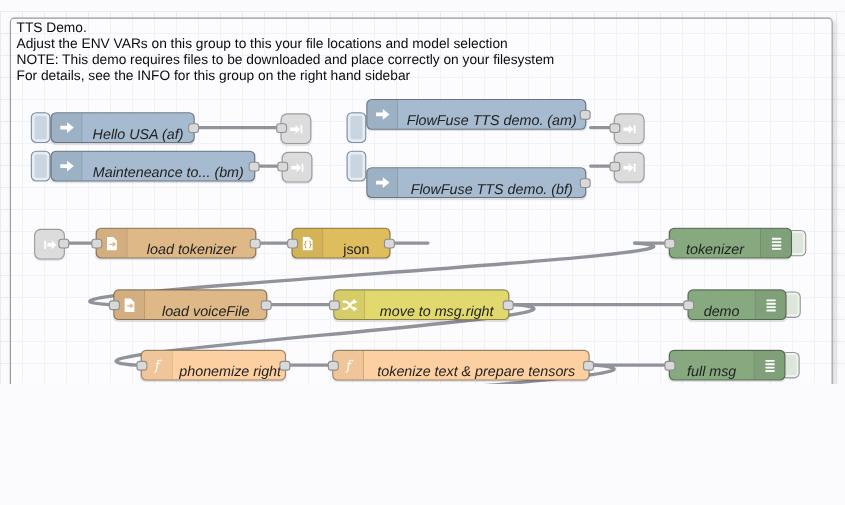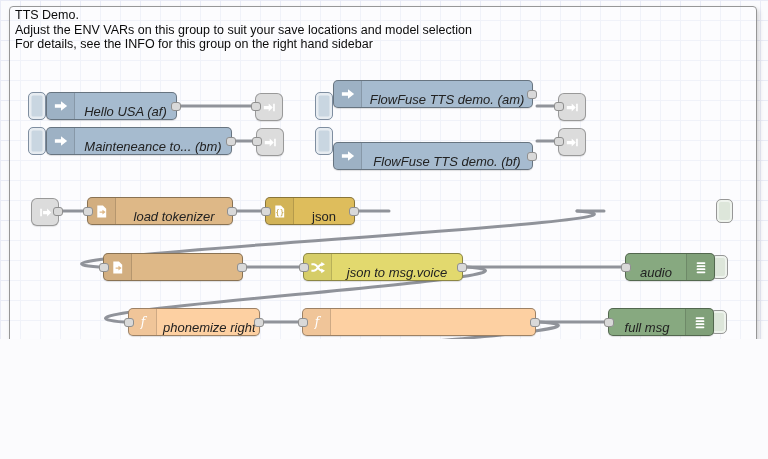--- a/index.html
+++ b/index.html
@@ -4,20 +4,21 @@
 <style>
   html,body{margin:0;padding:0;background:#fbfbfd;}
   .canvas{
     position:relative;width:768px;height:339px;overflow:hidden;
     font-family:"Liberation Sans",sans-serif;
     background-color:#fbfbfd;
     background-image:
       linear-gradient(#e9ebf6 1px,transparent 1px),
       linear-gradient(90deg,#e9ebf6 1px,transparent 1px);
     background-size:20px 20px;
+    margin-top:10px;
   }
   .group{
     position:absolute;left:9px;top:6px;width:746px;height:441px;
     border:1.5px solid #979797;border-radius:4px;
     background:rgba(255,255,255,0.35);
     box-shadow:2px 3px 5px rgba(0,0,0,0.16);
     z-index:0;
   }
   .group-info{position:absolute;left:15px;top:8px;z-index:1;color:#0b0b0b;font-size:12.5px;line-height:14.5px;}
   .wires{position:absolute;left:0;top:0;z-index:1;}
@@ -65,21 +66,22 @@
   .icon-svg{display:block;}
 </style>
 </head>
 <body>
 
 <div class="canvas">
 
   <div class="group"></div>
   <div class="group-info">
     <div>TTS Demo.</div>
-    <div>Adjust the ENV VARs on this group to suit your save locations and model selection</div>
+    <div>Adjust the ENV VARs on this group to this your file locations and model selection</div>
+    <div>NOTE: This demo requires files to be downloaded and place correctly on your filesystem</div>
     <div>For details, see the INFO for this group on the right hand sidebar</div>
   </div>
 
   <svg class="wires" width="768" height="459">
     <path d="M181 106 H251"></path>
     <path d="M236 141 H252"></path>
     <path d="M537 106 H554"></path>
     <path d="M537 141 H554"></path>
     <path d="M61 211 H83"></path>
     <path d="M237 211 H261"></path>
@@ -209,49 +211,62 @@
           <text x="8.3" y="11.5" font-size="8" text-anchor="middle" fill="#b99527" font-family="DejaVu Sans Mono, monospace">{}</text>
         </svg>
       </span>
     <span class="label">json</span>
     <span class="port port-in"></span>
     <span class="port port-out"></span>
   </div>
 
 
   <div class="node-btn btn-debug" style="left:716px;top:199px"></div>
+  <div class="node n-debug" style="left:608px;top:197px;width:112px">
+    <span class="label italic">tokenizer</span>
+    <span class="icon-region icon-right">
+        <svg class="icon-svg" width="14" height="14" viewBox="0 0 16 16">
+          <rect x="3" y="2.5" width="10" height="2" rx="1" fill="#fff"></rect>
+          <rect x="3" y="6" width="10" height="2" rx="1" fill="#fff"></rect>
+          <rect x="3" y="9.5" width="10" height="2" rx="1" fill="#fff"></rect>
+          <rect x="3" y="13" width="10" height="2" rx="1" fill="#fff"></rect>
+        </svg>
+      </span>
+    <span class="port port-in"></span>
+  </div>
 
   <div class="node n-file" style="left:103px;top:253px;width:140px">
     <span class="icon-region icon-left">
         <svg class="icon-svg" width="15" height="15" viewBox="0 0 16 16">
           <path d="M3.5 1.5h6L13 5v9.5H3.5z" fill="#fff"></path>
           <path d="M6 8h3V6l3.4 2.6L9 11.2V9.2H6z" fill="#deb887"></path>
         </svg>
       </span>
+    <span class="label italic">load voiceFile</span>
     <span class="port port-in"></span>
     <span class="port port-out"></span>
   </div>
 
   <div class="node n-change" style="left:303px;top:253px;width:160px">
     <span class="icon-region icon-left">
         <svg class="icon-svg" width="15" height="15" viewBox="0 0 16 16">
           <path d="M1.5 4.5h2.5c4.5 0 4.5 7 9 7" stroke="#fff" stroke-width="2" fill="none"></path>
           <path d="M1.5 11.5h2.5c4.5 0 4.5-7 9-7" stroke="#fff" stroke-width="2" fill="none"></path>
           <polygon points="12,2 16,4.5 12,7" fill="#fff"></polygon>
           <polygon points="12,9 16,11.5 12,14" fill="#fff"></polygon>
         </svg>
       </span>
-    <span class="label italic">json to msg.voice</span>
+    <span class="label italic">move to msg.right</span>
     <span class="port port-in"></span>
     <span class="port port-out"></span>
   </div>
 
   <div class="node-btn btn-debug" style="left:711px;top:255px"></div>
   <div class="node n-debug" style="left:625px;top:253px;width:90px">
-    <span class="label italic">audio</span>
+    <span class="label italic">demo</span>
     <span class="icon-region icon-right">
         <svg class="icon-svg" width="14" height="14" viewBox="0 0 16 16">
           <rect x="3" y="2.5" width="10" height="2" rx="1" fill="#fff"></rect>
           <rect x="3" y="6" width="10" height="2" rx="1" fill="#fff"></rect>
           <rect x="3" y="9.5" width="10" height="2" rx="1" fill="#fff"></rect>
           <rect x="3" y="13" width="10" height="2" rx="1" fill="#fff"></rect>
         </svg>
       </span>
     <span class="port port-in"></span>
   </div>
@@ -266,20 +281,21 @@
     <span class="port port-in"></span>
     <span class="port port-out"></span>
   </div>
 
   <div class="node n-func" style="left:302px;top:308px;width:234px">
     <span class="icon-region icon-left">
         <svg class="icon-svg" width="14" height="16" viewBox="0 0 16 16">
           <text x="8" y="13" font-size="14" text-anchor="middle" fill="#fff" font-style="italic" font-family="DejaVu Serif, serif">f</text>
         </svg>
       </span>
+    <span class="label italic">tokenize text &amp; prepare tensors</span>
     <span class="port port-in"></span>
     <span class="port port-out"></span>
   </div>
 
   <div class="node-btn btn-debug" style="left:710px;top:310px"></div>
   <div class="node n-debug" style="left:608px;top:308px;width:106px">
     <span class="label italic">full msg</span>
     <span class="icon-region icon-right">
         <svg class="icon-svg" width="14" height="14" viewBox="0 0 16 16">
           <rect x="3" y="2.5" width="10" height="2" rx="1" fill="#fff"></rect>

